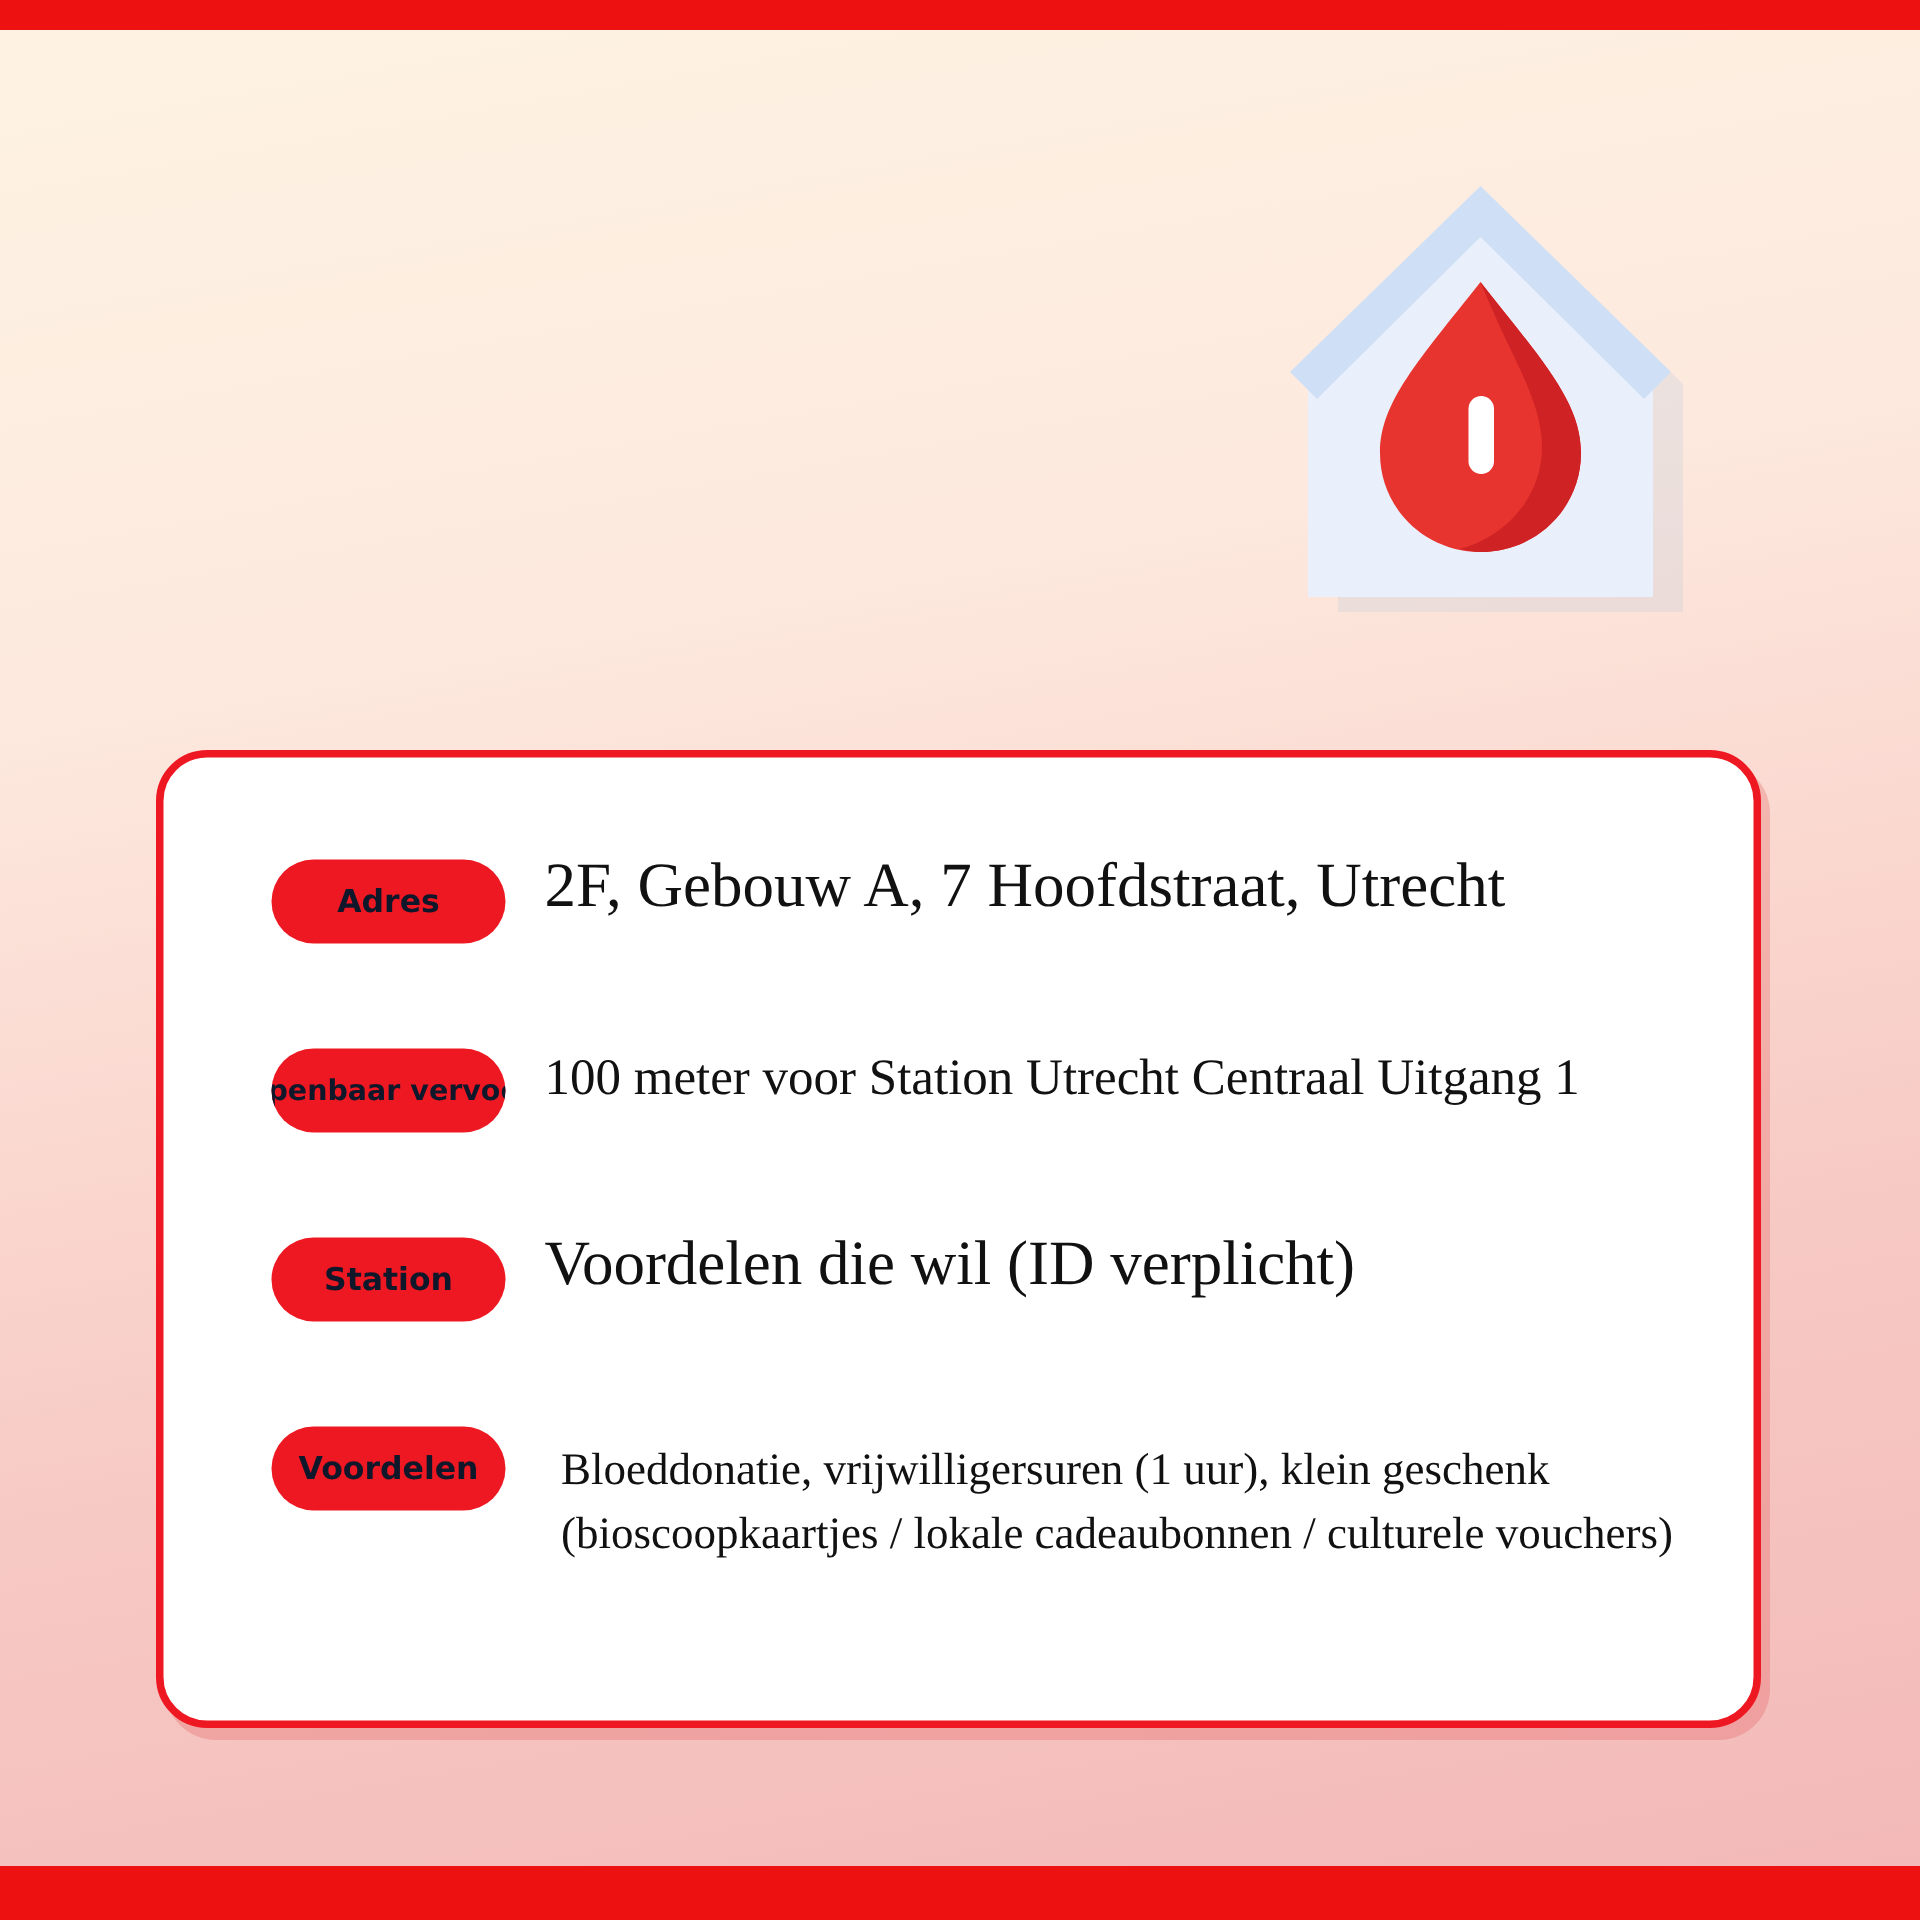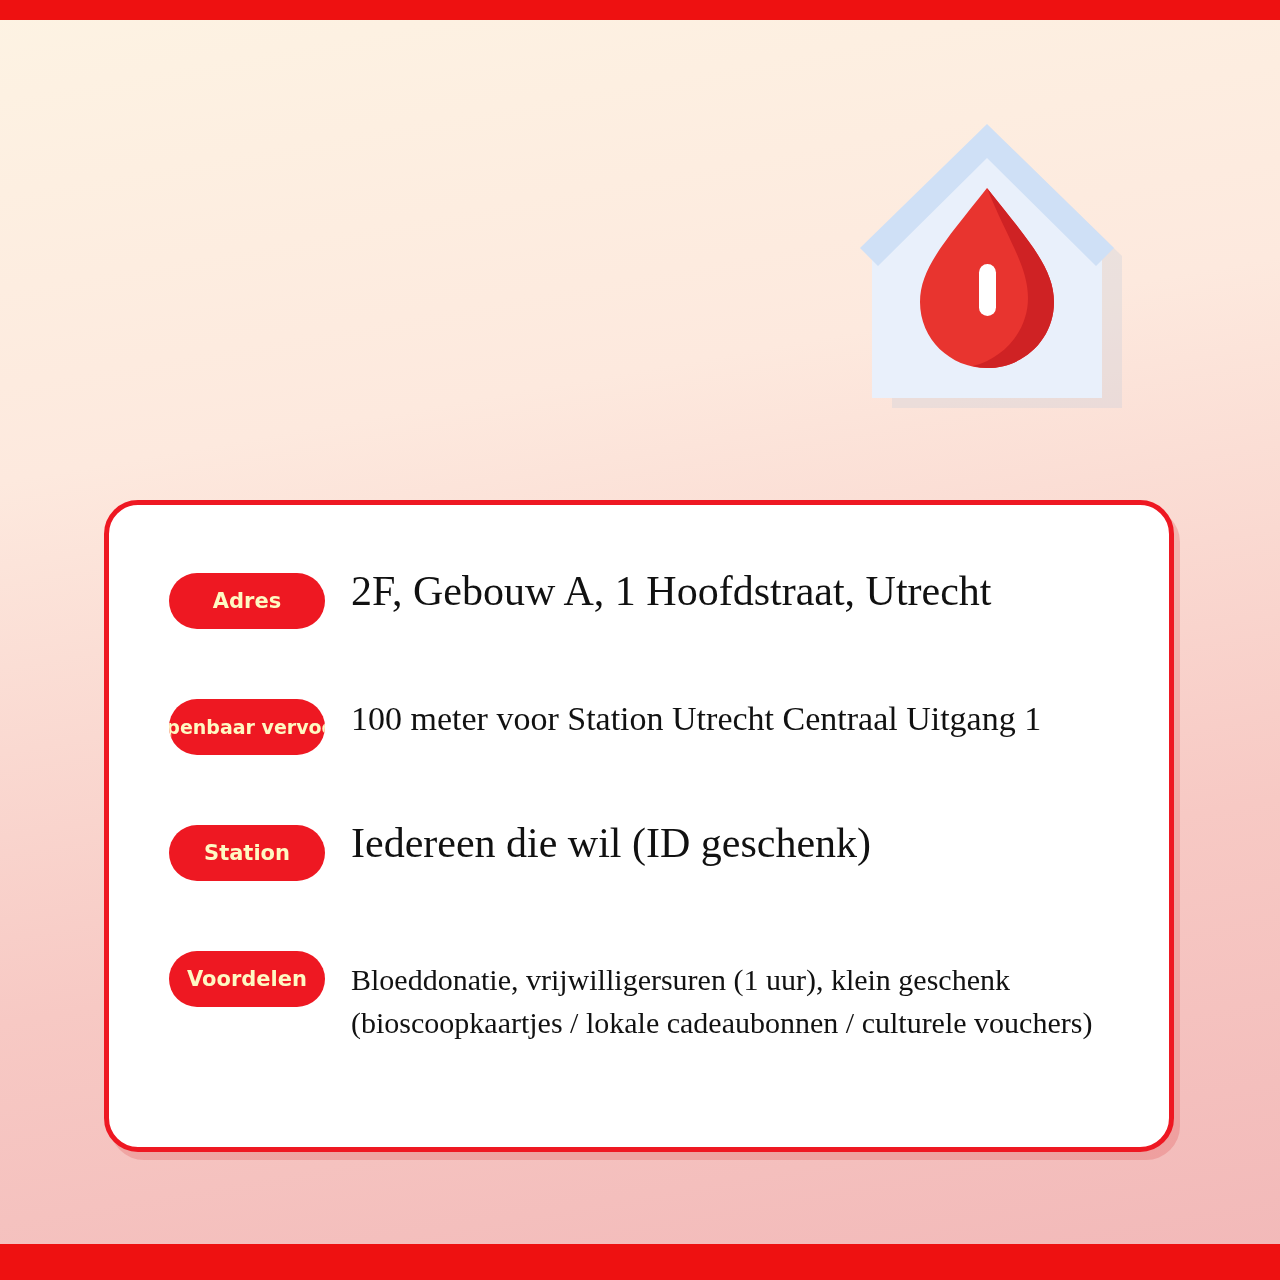--- a/index.html
+++ b/index.html
@@ -95,44 +95,45 @@
     align-items: flex-start;
     min-height: 120px;
   }
 
   .tag {
     flex: 0 0 auto;
     width: 156px;
     height: 56px;
     background: #ee1822;
     border-radius: 30px;
-    color: #fef9c3;
+    color: #0f172a;
     font-family: "DejaVu Sans", sans-serif;
     font-weight: 700;
     font-size: 21px;
     display: flex;
     align-items: center;
     justify-content: center;
     margin-top: 6px;
     overflow: hidden;
     white-space: nowrap;
+    margin-left: 12px;
   }
   .tag.narrow-text { font-size: 19px; }
 
   .value {
     font-family: "Liberation Serif", serif;
     color: #111111;
     margin-left: 26px;
     padding-top: 0;
   }
   .value.big { font-size: 42px; line-height: 1.18; }
   .value.mid { font-size: 34px; line-height: 1.2; padding-top: 6px; }
   .value.small { font-size: 30px; line-height: 1.42; padding-top: 14px; }
 
-  .row.benefits { align-items: flex-start; min-height: 150px; }
+  .row.benefits { align-items: flex-start; min-height: 150px; gap: 11px; }
 </style>
 </head>
 <body>
 
 <div class="poster">
 
   <div class="bar-top"></div>
   <div class="bar-bottom"></div>
 
   <div class="illus">
@@ -154,31 +155,31 @@
       </g>
     </svg>
   </div>
 
 
   <div class="card">
     <div class="rows">
 
       <div class="row">
         <div class="tag">Adres</div>
-        <div class="value big">2F, Gebouw A, 1 Hoofdstraat, Utrecht</div>
+        <div class="value big">2F, Gebouw A, 7 Hoofdstraat, Utrecht</div>
       </div>
 
       <div class="row">
         <div class="tag narrow-text">Openbaar vervoer</div>
         <div class="value mid">100 meter voor Station Utrecht Centraal Uitgang 1</div>
       </div>
 
       <div class="row">
         <div class="tag">Station</div>
-        <div class="value big">Iedereen die wil (ID geschenk)</div>
+        <div class="value big">Voordelen die wil (ID verplicht)</div>
       </div>
 
       <div class="row benefits">
         <div class="tag">Voordelen</div>
         <div class="value small">Bloeddonatie, vrijwilligersuren (1 uur), klein geschenk (bioscoopkaartjes / lokale cadeaubonnen / culturele vouchers)</div>
       </div>
 
     </div>
   </div>
 

